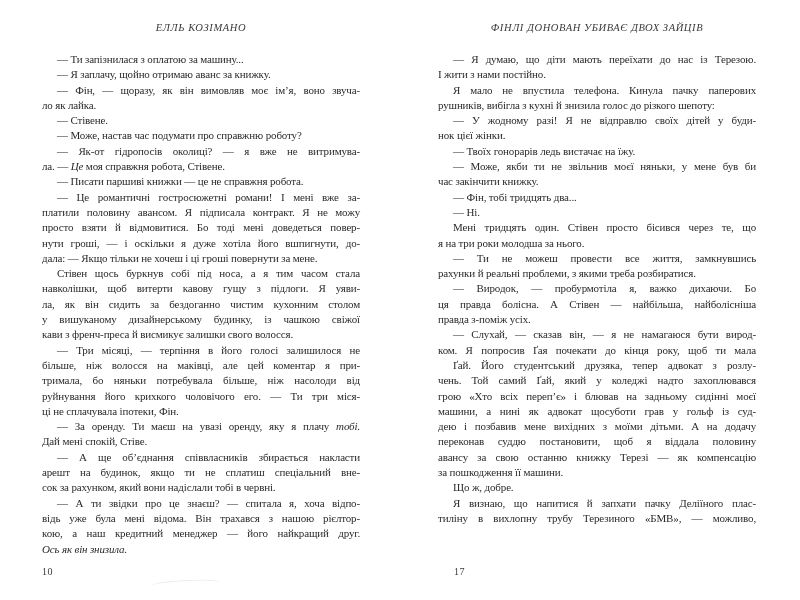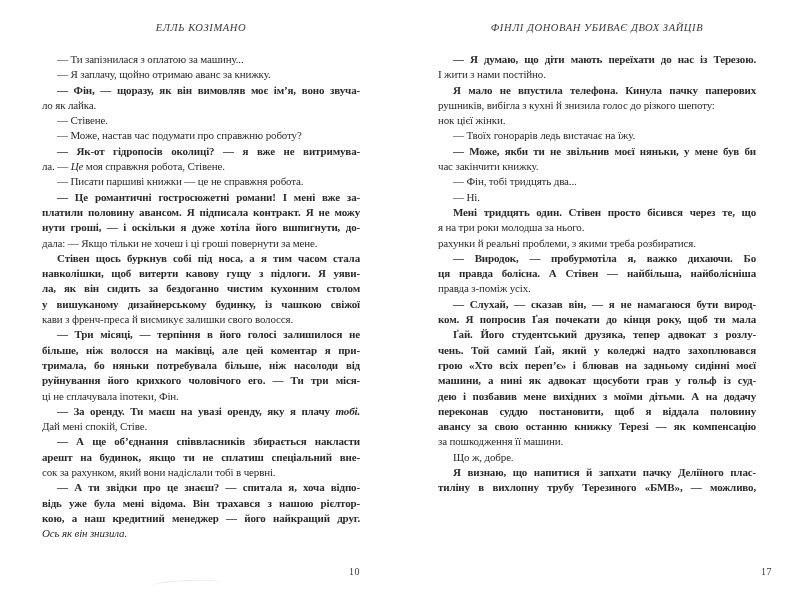--- a/index.html
+++ b/index.html
@@ -33,28 +33,27 @@
     color: #2b2b2b;
   }
   .ln {
     height: 15.3px;
     white-space: nowrap;
     text-align: left;
   }
   .ln.justify {
     text-align: justify;
     text-align-last: justify;
-    font-weight: bold;
   }
   .ln.indent { text-indent: 15px; }
   .page-number {
     position: absolute;
     top: 566px;
     width: 318px;
-    text-align: right;
+    text-align: left;
     font-size: 10px;
     letter-spacing: 0.5px;
     color: #3a3a3a;
   }
   .page.left  .page-number { left: 42px; }
   .page.right .page-number { left: 54px; }
   .page-curl {
     position: absolute;
     left: 150px; top: 580px;
     width: 70px; height: 8px;
@@ -77,20 +76,21 @@
           <div class="ln indent">— Я заплачу, щойно отримаю аванс за книжку.</div>
           <div class="ln indent justify">— Фін, — щоразу, як він вимовляв моє ім’я, воно звуча-</div>
           <div class="ln">ло як лайка.</div>
           <div class="ln indent">— Стівене.</div>
           <div class="ln indent">— Може, настав час подумати про справжню роботу?</div>
           <div class="ln indent justify">— Як-от гідропосів околиці? — я вже не витримува-</div>
           <div class="ln">ла. — <i>Це</i> моя справжня робота, Стівене.</div>
           <div class="ln indent">— Писати паршиві книжки — це не справжня робота.</div>
           <div class="ln indent justify">— Це романтичні гостросюжетні романи! І мені вже за-</div>
           <div class="ln justify">платили половину авансом. Я підписала контракт. Я не можу</div>
+          <div class="ln justify">просто взяти й відмовитися. Бо тоді мені доведеться повер-</div>
           <div class="ln justify">нути гроші, — і оскільки я дуже хотіла його вшпигнути, до-</div>
           <div class="ln">дала: — Якщо тільки не хочеш і ці гроші повернути за мене.</div>
           <div class="ln indent justify">Стівен щось буркнув собі під носа, а я тим часом стала</div>
           <div class="ln justify">навколішки, щоб витерти кавову гущу з підлоги. Я уяви-</div>
           <div class="ln justify">ла, як він сидить за бездоганно чистим кухонним столом</div>
           <div class="ln justify">у вишуканому дизайнерському будинку, із чашкою свіжої</div>
           <div class="ln">кави з френч-преса й висмикує залишки свого волосся.</div>
           <div class="ln indent justify">— Три місяці, — терпіння в його голосі залишилося не</div>
           <div class="ln justify">більше, ніж волосся на маківці, але цей коментар я при-</div>
           <div class="ln justify">тримала, бо няньки потребувала більше, ніж насолоди від</div>
@@ -111,28 +111,30 @@
   </div>
 
   <div class="page right">
     <div class="page-inner">
       <div class="running-header">ФІНЛІ ДОНОВАН УБИВАЄ ДВОХ ЗАЙЦІВ</div>
       <div class="page-body">
           <div class="ln indent justify">— Я думаю, що діти мають переїхати до нас із Терезою.</div>
           <div class="ln">І жити з нами постійно.</div>
           <div class="ln indent justify">Я мало не впустила телефона. Кинула пачку паперових</div>
           <div class="ln">рушників, вибігла з кухні й знизила голос до різкого шепоту:</div>
+          <div class="ln indent justify">— У жодному разі! Я не відправлю своїх дітей у буди-</div>
           <div class="ln">нок цієї жінки.</div>
           <div class="ln indent">— Твоїх гонорарів ледь вистачає на їжу.</div>
           <div class="ln indent justify">— Може, якби ти не звільнив моєї няньки, у мене був би</div>
           <div class="ln">час закінчити книжку.</div>
           <div class="ln indent">— Фін, тобі тридцять два...</div>
           <div class="ln indent">— Ні.</div>
           <div class="ln indent justify">Мені тридцять один. Стівен просто бісився через те, що</div>
           <div class="ln">я на три роки молодша за нього.</div>
+          <div class="ln indent justify">— Ти не можеш провести все життя, замкнувшись</div>
           <div class="ln">рахунки й реальні проблеми, з якими треба розбиратися.</div>
           <div class="ln indent justify">— Виродок, — пробурмотіла я, важко дихаючи. Бо</div>
           <div class="ln justify">ця правда болісна. А Стівен — найбільша, найболісніша</div>
           <div class="ln">правда з-поміж усіх.</div>
           <div class="ln indent justify">— Слухай, — сказав він, — я не намагаюся бути вирод-</div>
           <div class="ln justify">ком. Я попросив Ґая почекати до кінця року, щоб ти мала</div>
           <div class="ln indent justify">Ґай. Його студентський друзяка, тепер адвокат з розлу-</div>
           <div class="ln justify">чень. Той самий Ґай, який у коледжі надто захоплювався</div>
           <div class="ln justify">грою «Хто всіх переп’є» і блював на задньому сидінні моєї</div>
           <div class="ln justify">машини, а нині як адвокат щосуботи грав у гольф із суд-</div>

